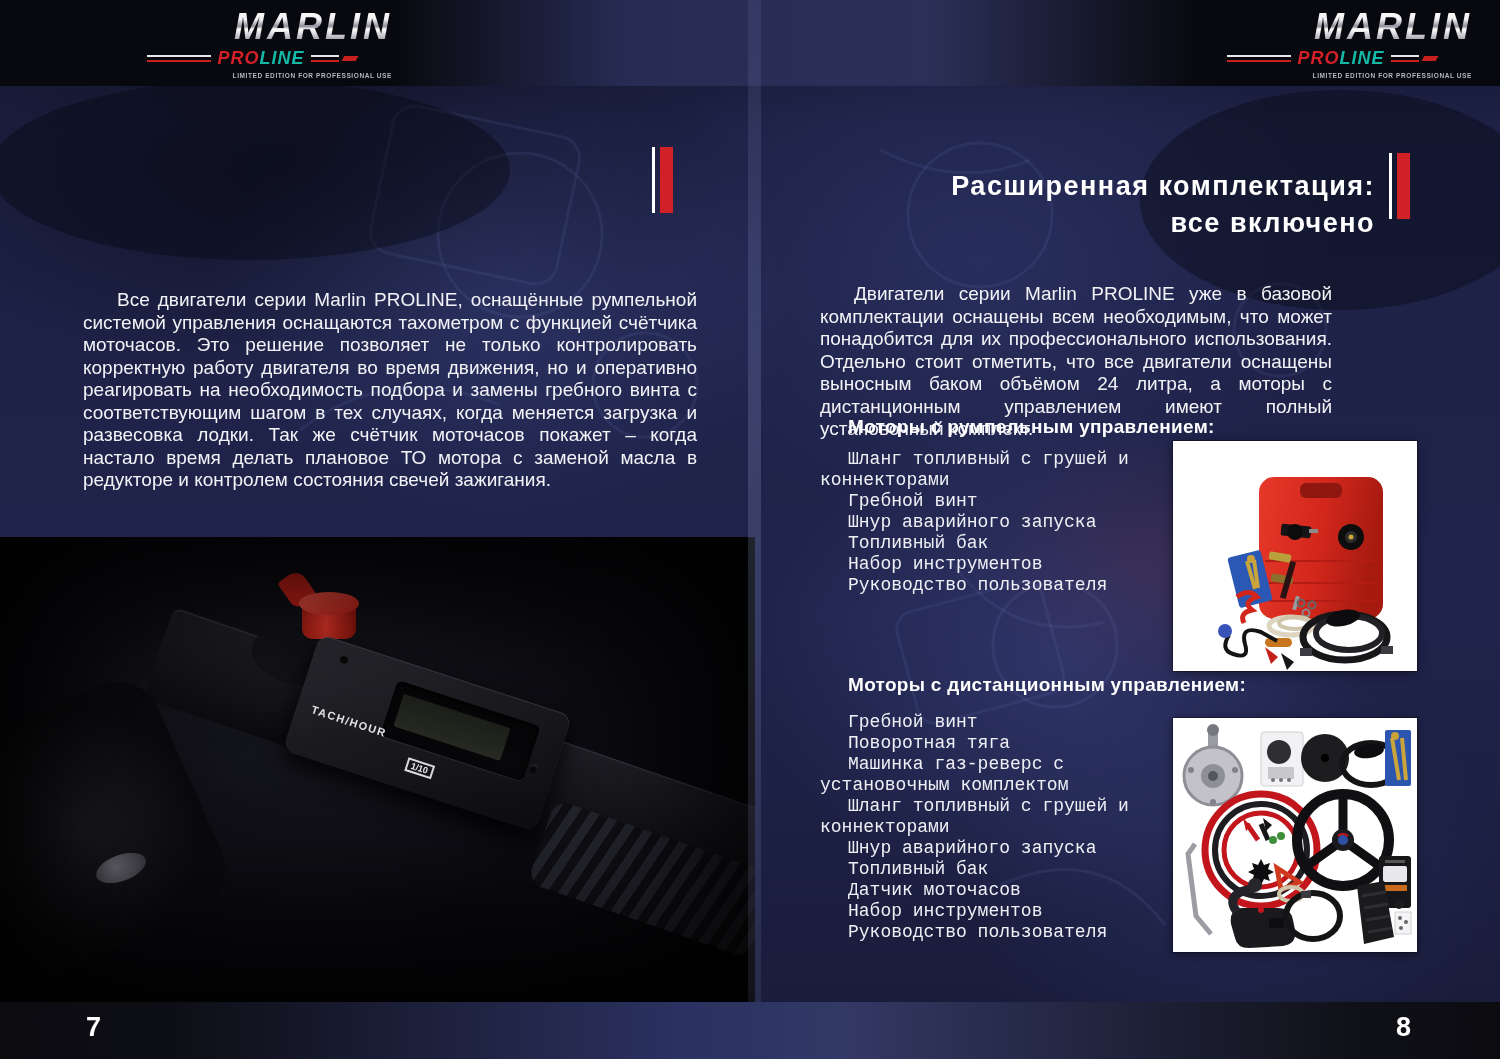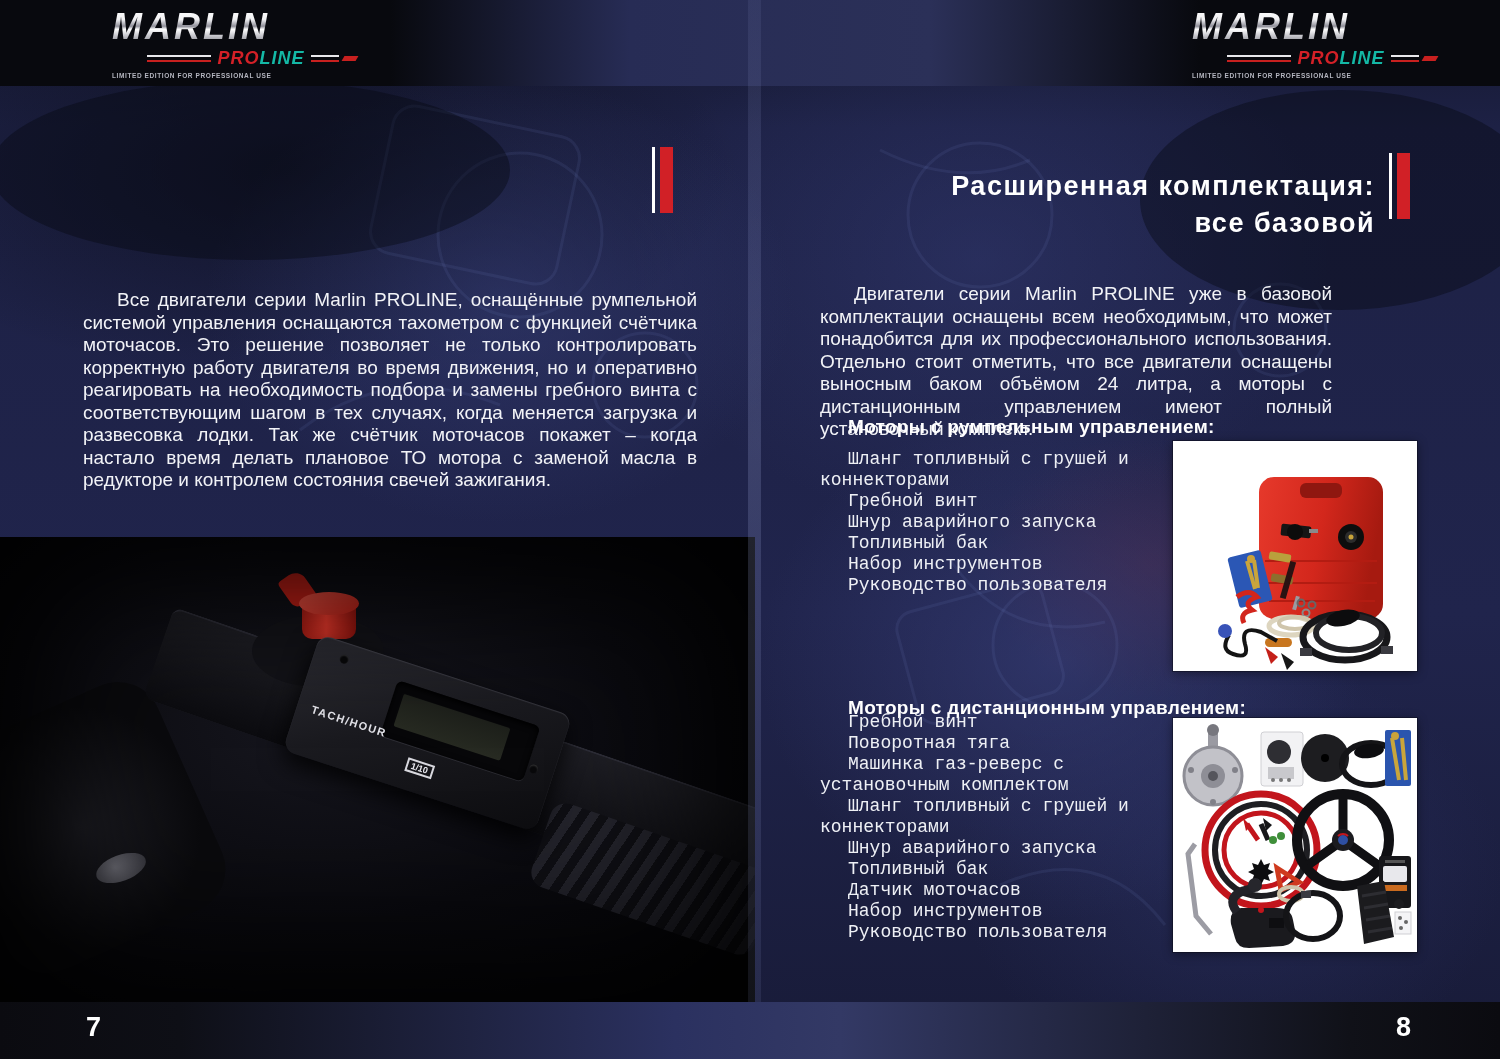--- a/index.html
+++ b/index.html
@@ -22,21 +22,21 @@
   }
   .bg-lines{position:absolute;inset:0;z-index:1;}
   .gutter{position:absolute;left:748px;top:0;width:13px;height:1059px;z-index:6;
     background:linear-gradient(180deg,rgba(150,160,215,.10),rgba(160,170,220,.22) 42%,rgba(150,160,215,.10));}
   
   .top-band{position:absolute;left:0;top:0;width:1500px;height:86px;z-index:4;
     background:linear-gradient(90deg,#08090e 0%,#08090e 26%,#272c55 42%,#2b3058 62%,#08090e 80%,#08090e 100%);}
   .footer-band{position:absolute;left:0;top:1002px;width:1500px;height:57px;z-index:7;
     background:linear-gradient(90deg,#0b0b10 0%,#0e0f16 12%,#2b3160 45%,#333965 56%,#101118 90%,#0b0b10 100%);}
   
-  .logo{position:absolute;top:8px;width:280px;text-align:left;z-index:8;}
+  .logo{position:absolute;top:8px;width:280px;text-align:right;z-index:8;}
   .logo-l{left:112px;} .logo-r{left:1192px;}
   .logo-brand{font-size:36px;font-weight:bold;font-style:italic;letter-spacing:3px;color:#e3e3e8;line-height:38px;}
   @supports ((-webkit-background-clip:text)){
     .logo-brand{background:linear-gradient(180deg,#ffffff 0%,#f2f2f4 30%,#8e8e98 48%,#ffffff 56%,#c9c9cf 72%,#6f6f78 100%);
       -webkit-background-clip:text;background-clip:text;color:transparent;}
   }
   .logo-sub{display:flex;align-items:center;justify-content:center;margin-top:2px;}
   .stripes{display:inline-flex;flex-direction:column;gap:3px;}
   .stripes i{display:block;height:2px;}
   .stripes .s-white{background:#e8e8ec;} .stripes .s-red{background:#c8201f;}
@@ -54,21 +54,21 @@
   .bars-right{left:1389px;top:153px;height:66px;}
   .bar-white{width:3px;height:100%;background:#ffffff;}
   .bar-red{width:13px;height:100%;background:#d12026;}
   
   .body{position:absolute;color:#f2f3f7;font-size:19px;line-height:22.5px;text-align:justify;text-align-last:left;text-indent:34px;z-index:6;margin:0;}
   .body-left{left:83px;top:289px;width:614px;}
   .body-right{left:820px;top:283px;width:512px;}
   
   .kit-heading{position:absolute;color:#ffffff;font-weight:bold;font-size:19px;letter-spacing:.3px;z-index:6;margin:0;}
   .kit-heading-1{left:848px;top:416px;}
-  .kit-heading-2{left:848px;top:697px;text-align:right;}
+  .kit-heading-2{left:848px;top:674px;text-align:right;}
   .kit-list{position:absolute;left:820px;width:330px;color:#eef0f5;font-size:18px;line-height:21px;list-style:none;margin:0;padding:0;z-index:6;font-family:Liberation Mono, monospace;}
   .kit-list li{text-indent:28px;}
   .kit-list-1{top:449px;} .kit-list-2{top:712px;}
   
   .page-num{position:absolute;color:#fff;font-weight:bold;font-size:27px;z-index:9;}
   .pn-left{left:86px;top:1012px;} .pn-right{left:1396px;top:1012px;}
   
   .kit-photo{position:absolute;left:1173px;width:244px;background:#fff;z-index:5;
     box-shadow:0 0 0 1px rgba(8,8,18,.4),0 2px 10px rgba(0,0,0,.45);}
   .kit-photo svg{display:block;}
@@ -195,21 +195,21 @@
       <div class="ph meter-label">TACH/HOUR</div>
       <div class="ph meter-scale">1/10</div>
       <div class="ph panel-screw ps-1"></div>
       <div class="ph panel-screw ps-2"></div>
     </div>
     <div class="ph photo-vignette"></div>
   </div>
 
   <div class="page-num pn-left">7</div>
 
-  <h1 class="title title-right"><span>Расширенная комплектация:</span><br><span>все базовой</span></h1>
+  <h1 class="title title-right"><span>Расширенная комплектация:</span><br><span>все включено</span></h1>
   <div class="title-bars bars-right">
       <span class="bar-white"></span>
       <span class="bar-red"></span>
     </div>
 
   <p class="body body-right">Двигатели серии Marlin PROLINE уже в базовой комплектации оснащены всем необходимым, что может понадобится для их профессионального использования. Отдельно стоит отметить, что все двигатели оснащены выносным баком объёмом 24 литра, а моторы с дистанционным управлением имеют полный установочный комплект.</p>
 
   <h3 class="kit-heading kit-heading-1">Моторы с румпельным управлением:</h3>
   <ul class="kit-list kit-list-1">
       <li>Шланг топливный с грушей и коннекторами</li>

